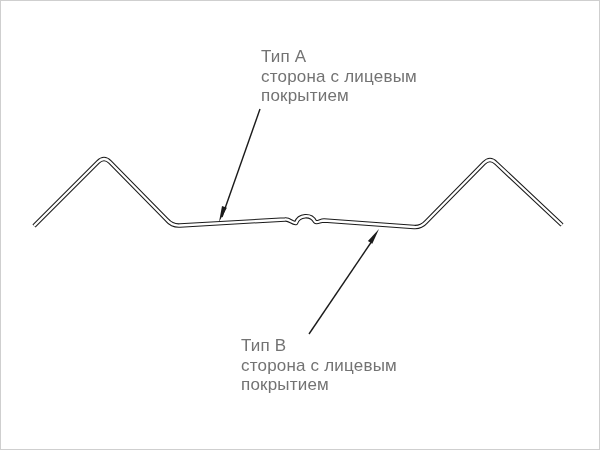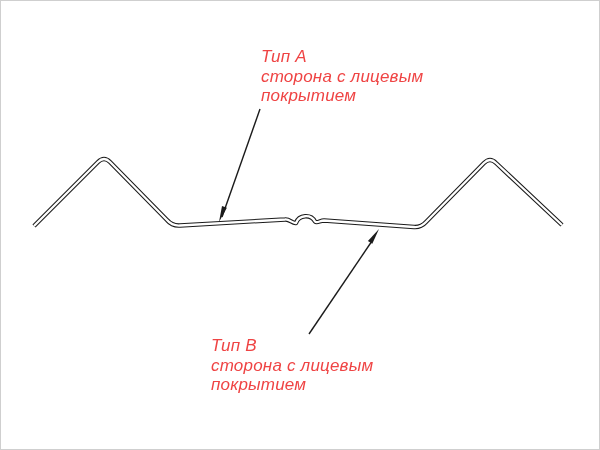--- a/index.html
+++ b/index.html
@@ -40,29 +40,28 @@
   .leader {
     stroke: #1b1b1b;
     stroke-width: 1.4;
   }
   .arrowhead {
     fill: #1b1b1b;
     stroke: none;
   }
   .label {
     position: absolute;
-    color: #ef4444;
-    font-style: italic;
+    color: #737373;
     font-size: 17px;
     line-height: 19.5px;
     white-space: nowrap;
     letter-spacing: 0.2px;
   }
   .label-a { left: 260px; top: 46px; }
-  .label-b { left: 210px; top: 335px; }
+  .label-b { left: 240px; top: 335px; }
 </style>
 </head>
 <body>
 
 <div class="page">
 
   <svg class="drawing" viewBox="0 0 600 450">
 
     <path class="profile-outer" d="M 33 225
              L 97 161

